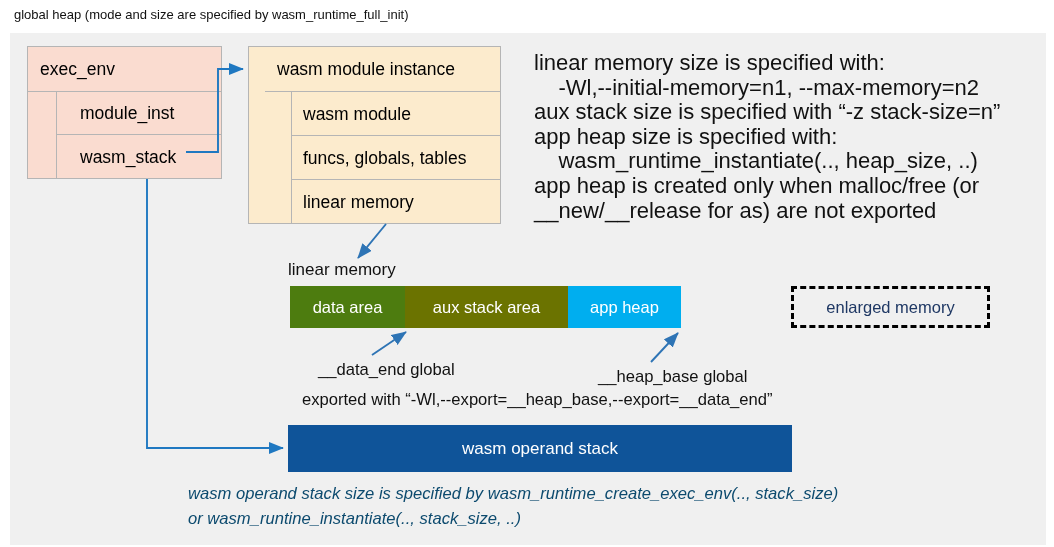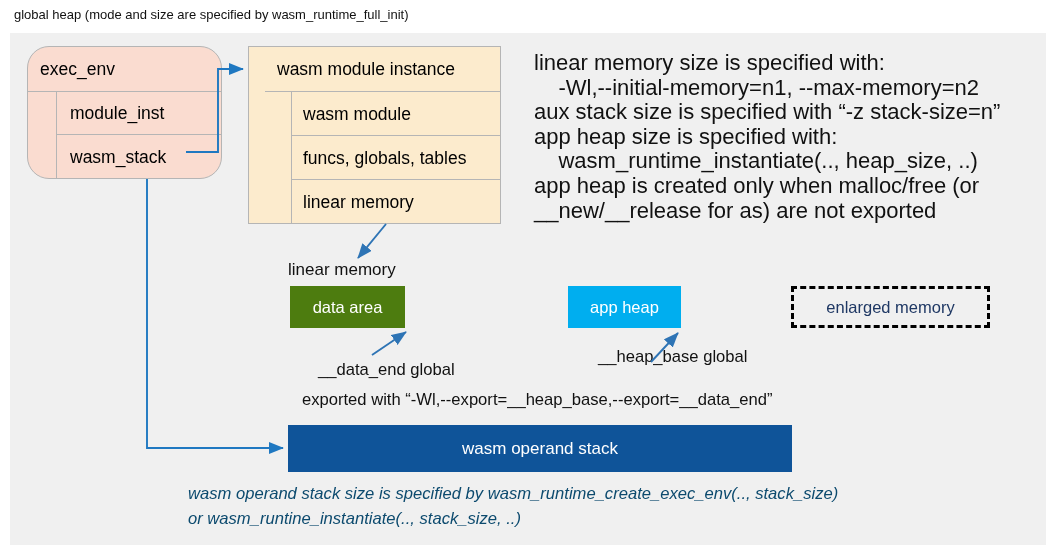--- a/index.html
+++ b/index.html
@@ -24,23 +24,23 @@
     width:1036px;height:512px;
     background:#f0f0f0;
   }
 
   
   .sbox{position:absolute;box-sizing:border-box;border:1px solid #b5b5b5;}
   .srow{position:relative;box-sizing:border-box;display:flex;align-items:center;}
   .srow .lbl{font-size:17.5px;line-height:20px;white-space:nowrap;}
 
   
-  .execenv{left:27px;top:46px;width:195px;height:133px;background:#fadcd0;border-radius:22px;}
+  .execenv{left:27px;top:46px;width:195px;height:133px;background:#fadcd0;}
   .execenv .head{height:45px;border-bottom:1px solid #b5b5b5;padding-left:12px;}
-  .execenv .sub{height:43px;margin-left:28px;border-left:1px solid #b5b5b5;padding-left:13px;}
+  .execenv .sub{height:43px;margin-left:28px;border-left:1px solid #b5b5b5;padding-left:23px;}
   .execenv .sub.mid{border-bottom:1px solid #b5b5b5;}
 
   
   .wmi{left:248px;top:46px;width:253px;height:178px;background:#fcebcd;padding-left:16px;}
   .wmi .head{height:45px;border-bottom:1px solid #b5b5b5;padding-left:12px;}
   .wmi .sub{height:44px;margin-left:26px;border-left:1px solid #b5b5b5;padding-left:11px;}
   .wmi .sub.div{border-bottom:1px solid #b5b5b5;}
 
   
   .info{
@@ -60,21 +60,21 @@
     color:#ffffff;font-size:16.5px;white-space:nowrap;
   }
   .seg.dashed{
     background:#f0f0f0;color:#1f3864;
     border:3px dashed #000000;
   }
 
   
   .ann{position:absolute;font-size:16.6px;line-height:23px;color:#111;white-space:nowrap;}
   .ann-data-end{left:318px;top:358px;}
-  .ann-heap-base{left:598px;top:345px;}
+  .ann-heap-base{left:598px;top:365px;}
   .ann-exported{left:302px;top:388px;}
 
   
   .opstack{
     position:absolute;left:288px;top:425px;width:504px;height:47px;
     background:#0f5499;display:flex;align-items:center;justify-content:center;
     color:#ffffff;font-size:17px;white-space:nowrap;
   }
   .bottomtext{
     position:absolute;left:188px;top:481px;width:850px;
@@ -123,20 +123,21 @@
     -Wl,--initial-memory=n1, --max-memory=n2
 aux stack size is specified with “-z stack-size=n”
 app heap size is specified with:
     wasm_runtime_instantiate(.., heap_size, ..)
 app heap is created only when malloc/free (or
 __new/__release for as) are not exported</div>
 
   <div class="lm-label">linear memory</div>
   <div class="membar" id="membar" style="width: 700px;">
       <div class="seg" style="left: 0px; width: 115px; background: #4d7c0f;">data area</div>
+      <div class="seg" style="left: 115px; width: 163px; background: rgb(107, 115, 0);">aux stack area</div>
       <div class="seg" style="left: 278px; width: 113px; background: rgb(0, 174, 239);">app heap</div>
       <div class="seg dashed" style="left: 501px; width: 199px;">enlarged memory</div>
     </div>
 
   <div class="ann ann-data-end">__data_end global</div>
   <div class="ann ann-heap-base">__heap_base global</div>
   <div class="ann ann-exported">exported with “-Wl,--export=__heap_base,--export=__data_end”</div>
 
   <div class="opstack">wasm operand stack</div>
   <div class="bottomtext">wasm operand stack size is specified by wasm_runtime_create_exec_env(.., stack_size)

